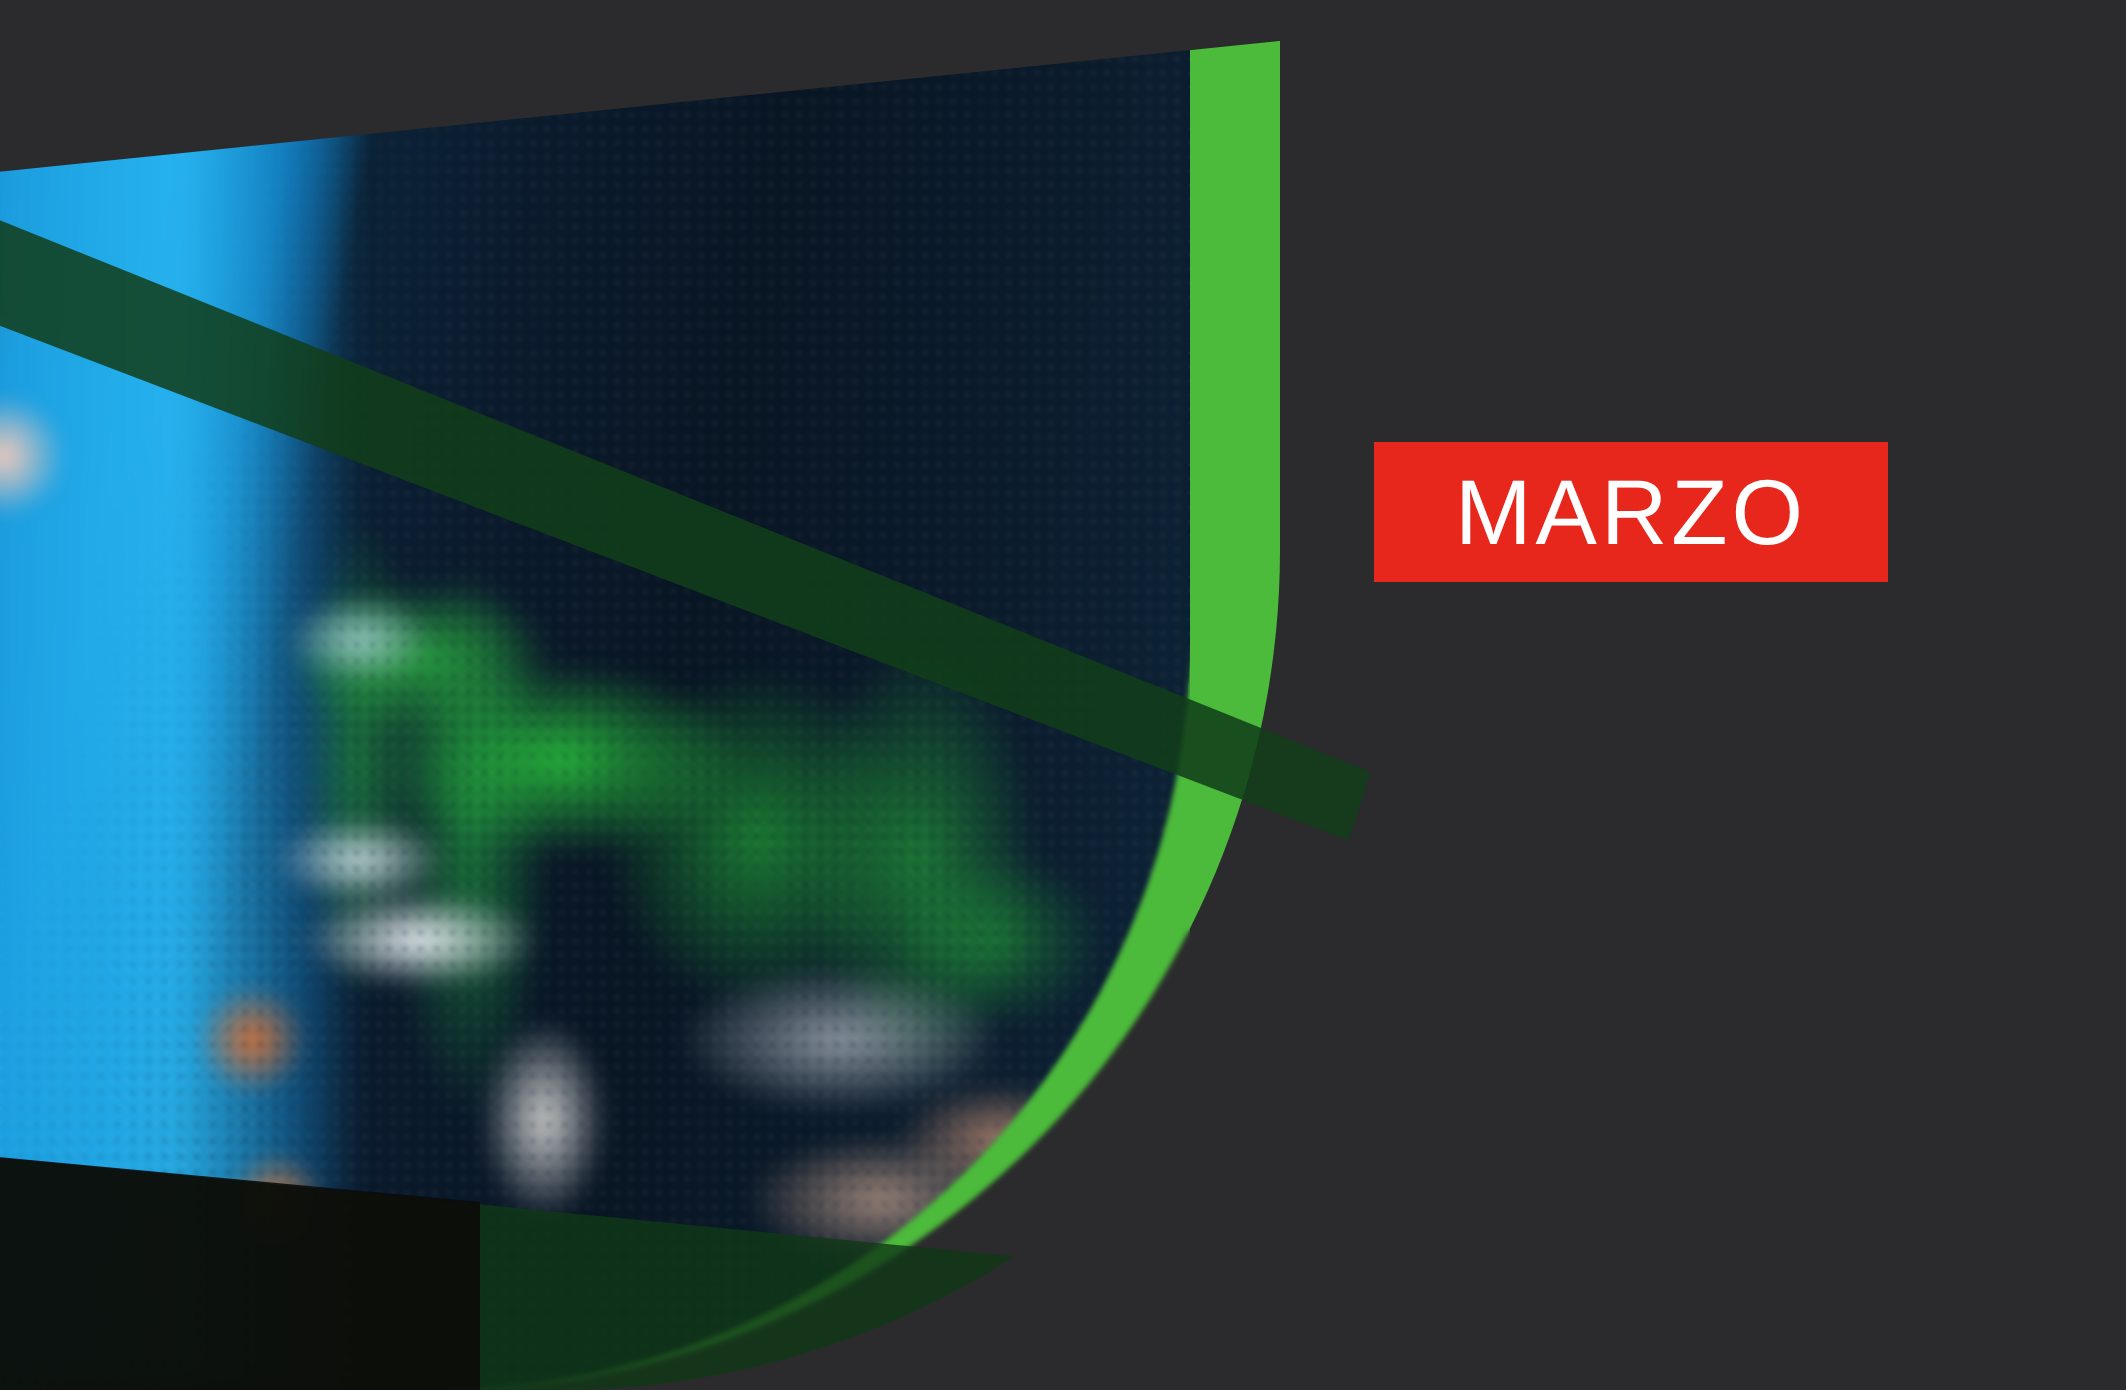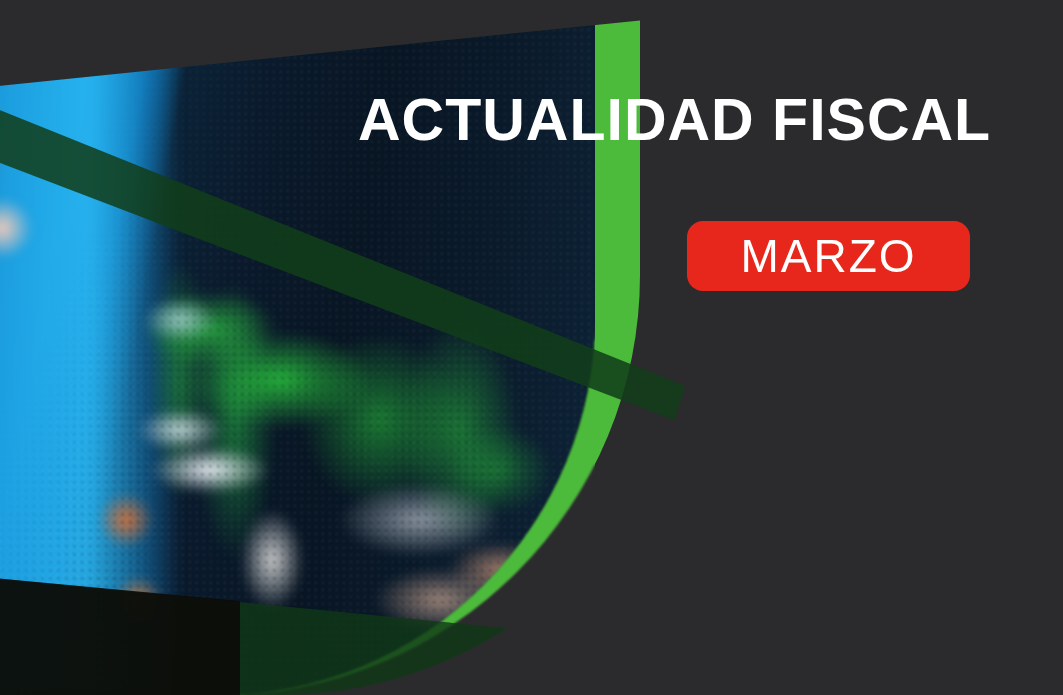--- a/index.html
+++ b/index.html
@@ -149,23 +149,23 @@
     color:#ffffff;
     font-size:59px;
     font-weight:700;
     letter-spacing:1px;
     line-height:1;
     white-space:nowrap;
   }
   #month-badge{
     position:absolute;
     left:687px; top:221px;
-    width:283px; height:70px;
+    width:257px; height:70px;
     background:#e8271c;
-    border-radius:16px;
+    border-radius:0;
     display:flex; align-items:center; justify-content:center;
   }
   #month-badge-label{
     color:#ffffff;
     font-size:46px;
     font-weight:300;
     letter-spacing:2px;
     line-height:1;
   }
 </style>
@@ -188,19 +188,18 @@
       <div class="ph-layer" id="ph-dots2"></div>
       <div class="ph-layer" id="ph-soft"></div>
     </div>
 
     <div id="band-top-wedge"></div>
     <div id="band-top-green"></div>
     <div id="band-bottom-green"></div>
     <div id="band-bottom-dark"></div>
   </div>
 
-  <div id="headline">ACTUALIDAD FISCAL</div>
 
   <div id="month-badge">
     <span id="month-badge-label">MARZO</span>
   </div>
 
 </div>
 
 </body></html>

